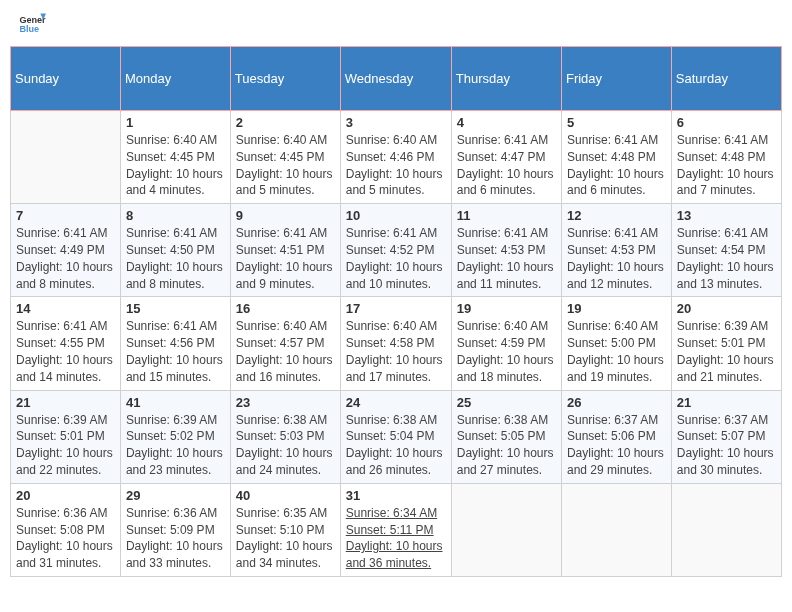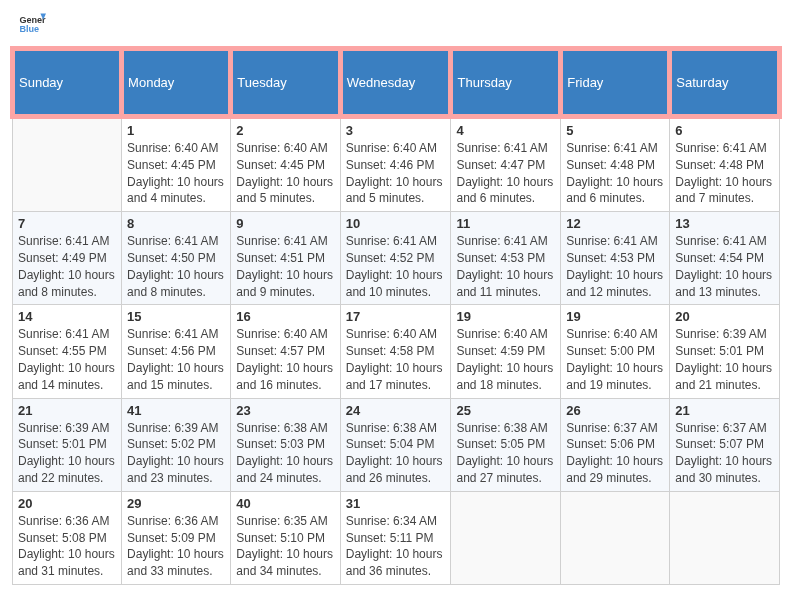--- a/index.html
+++ b/index.html
@@ -43,21 +43,21 @@
       border-collapse: collapse;
       font-size: 11px;
     }
     .calendar th {
       background-color: #3a7fc1;
       color: #fff;
       padding: 24px 4px;
       text-align: left;
       font-size: 13px;
       font-weight: normal;
-      border: 5px solid #fca5a5;
+      border: 1px solid #fca5a5;
     }
     .calendar td {
       border: 1px solid #d0d0d0;
       vertical-align: top;
       padding: 4px 5px;
       width: 113px;
       min-height: 80px;
       background: #fff;
     }
     .calendar td.empty {
@@ -326,21 +326,21 @@
         </td>
         <td>
           <div class="day-number">40</div>
           <div class="day-info" style="white-space: pre-line;">Sunrise: 6:35 AM
 Sunset: 5:10 PM
 Daylight: 10 hours
 and 34 minutes.</div>
         </td>
         <td>
           <div class="day-number">31</div>
-          <div class="day-info" style="white-space: pre-line;">Sunrise: 6:34 AM
+          <div class="day-info" style="white-space: pre-line; text-decoration: underline;">Sunrise: 6:34 AM
 Sunset: 5:11 PM
 Daylight: 10 hours
 and 36 minutes.</div>
         </td>
         <td class="empty"></td>
         <td class="empty"></td>
         <td class="empty"></td>
       </tr>
     </tbody>
 </table>

